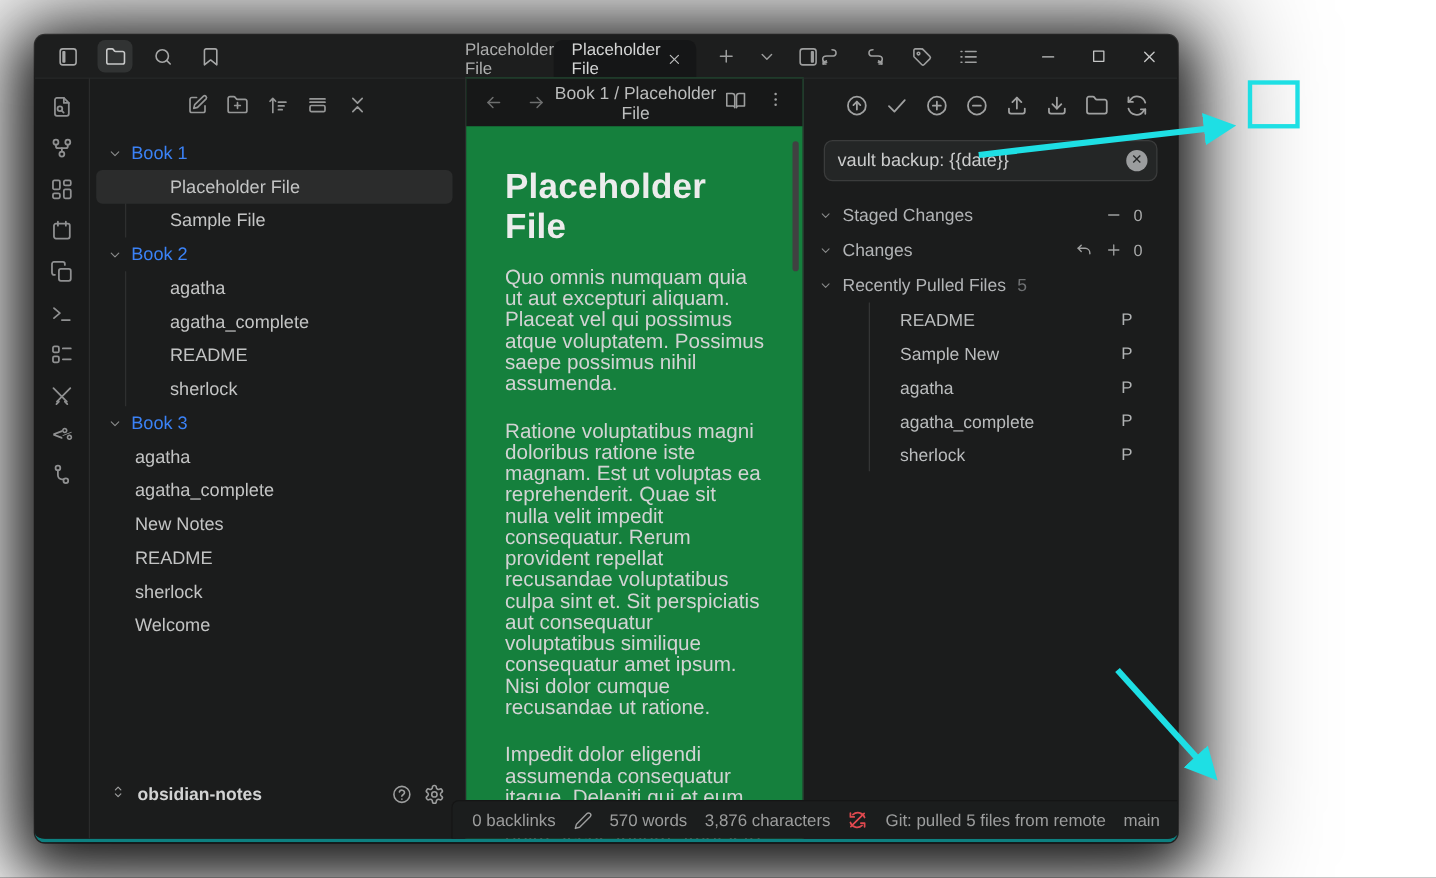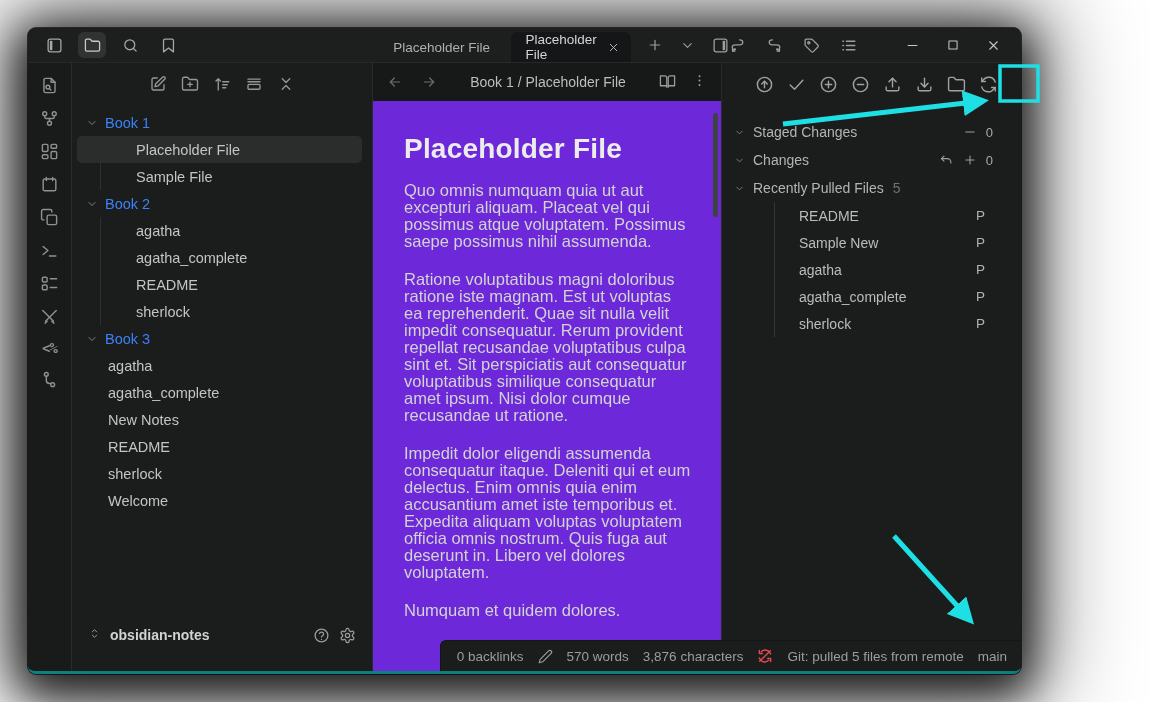--- a/index.html
+++ b/index.html
@@ -1,18 +1,18 @@
 <!DOCTYPE html>
 <html><head>
 <meta charset="utf-8">
 <style>
 *{margin:0;padding:0;box-sizing:border-box}
 html,body{width:1149px;height:702px;overflow:hidden;background:#fff;
   font-family:"Liberation Sans","DejaVu Sans",sans-serif;}
-.window{position:absolute;left:28px;top:28px;width:993px;height:646px;
+.window{position:absolute;left:28px;top:28px;width:914px;height:646px;
   background:#1d1e1e;border-radius:8px;overflow:hidden;display:flex;flex-direction:column;
   border-bottom:3px solid #0d8080;
   box-shadow:0 0 0 1px rgba(0,0,0,.65),0 12px 44px 10px rgba(0,0,0,.82),0 0 90px 26px rgba(0,0,0,.5);}
 .ic{fill:none;stroke:currentColor;stroke-width:1.8;stroke-linecap:round;stroke-linejoin:round;display:block}
 
 .titlebar{height:34px;flex:0 0 34px;display:flex;align-items:center;background:#1d1e1e;color:#a6a7a7;}
 .tb-left{width:344px;flex:0 0 344px;display:flex;align-items:center;gap:10px;padding-left:12px}
 .tb-btn{width:28px;height:26px;display:flex;align-items:center;justify-content:center;border-radius:6px;color:#a6a7a7}
 .tb-btn.active{background:#313333;color:#c8c9c9}
 .tab{height:30px;margin-top:4px;display:flex;align-items:center;}
@@ -35,21 +35,21 @@
 .trow.folder{padding-left:14px;gap:7px;color:#3b82f6}
 .trow .chev{color:#8b8c8c}
 .kids{margin-left:28px;border-left:1px solid #2e2f2f}
 .kids .trow{padding-left:35px}
 .trow.rootfile{padding-left:36px}
 .trow.selected::before{content:"";position:absolute;left:-24px;right:10px;top:0;bottom:0;background:#2b2c2c;border-radius:5px;z-index:-1}
 .vault-row{height:44px;flex:0 0 44px;display:flex;align-items:flex-start;gap:9px;padding:0 16px 0 16px;color:#9c9d9d}
 .vault-name{font-size:14px;font-weight:bold;color:#d2d3d3}
 .vault-spacer{flex:1}
 
-.editor{flex:1;background:#6d28d9;border-top:1px solid #272828;border-left:1px solid #2a2b2b;border-right:1px solid #2a2b2b;
+.editor{flex:1;background:#15803d;border-top:1px solid #272828;border-left:1px solid #2a2b2b;border-right:1px solid #2a2b2b;
   display:flex;flex-direction:column;position:relative;min-width:0}
 .editor-header{height:38px;flex:0 0 38px;background:#171818;display:flex;align-items:center;padding:0 14px;color:#6e6f6f}
 .nav-arrows{display:flex;gap:18px}
 .breadcrumb{flex:1;text-align:center;font-size:14px;color:#bcbdbd}
 .eh-right{display:flex;gap:16px;color:#9d9e9e}
 .editor-content{flex:1;padding:26px 30px 0 31px;overflow:hidden;color:#d2d3d3}
 .editor-content h1{font-size:28px;color:#ececec;margin:6px 0 17px;letter-spacing:.2px}
 .editor-content p{font-size:16.5px;line-height:17px;margin-bottom:21px}
 .scroll-thumb{position:absolute;right:3px;top:50px;width:5px;height:104px;background:#404141;border-radius:3px}
 
@@ -468,20 +468,24 @@
         <span>
             <svg class="ic" width="19" height="19" viewBox="0 0 24 24">
               <path d="M20.5 9A8.5 8.5 0 0 0 5.2 6.6L3.5 8.3"></path>
               <path d="M3.5 3.8v4.5H8"></path>
               <path d="M3.5 15a8.5 8.5 0 0 0 15.3 2.4l1.7-1.7"></path>
               <path d="M20.5 20.2v-4.5H16"></path>
             </svg>
           </span>
       </div>
 
+      <div class="commit-wrap">
+        <input class="commit-input" type="text" value="vault backup: {{date}}" style="">
+        <span class="clear-btn">✕</span>
+      </div>
 
       <div class="git-sections">
         <div class="gsec">
           <svg class="ic chev" width="11" height="11" viewBox="0 0 24 24">
               <path d="M6 9l6 6 6-6"></path>
             </svg>
           <span>Staged Changes</span>
           <span class="gsec-right">
             <span>
                 <svg class="ic" width="14" height="14" viewBox="0 0 24 24">

